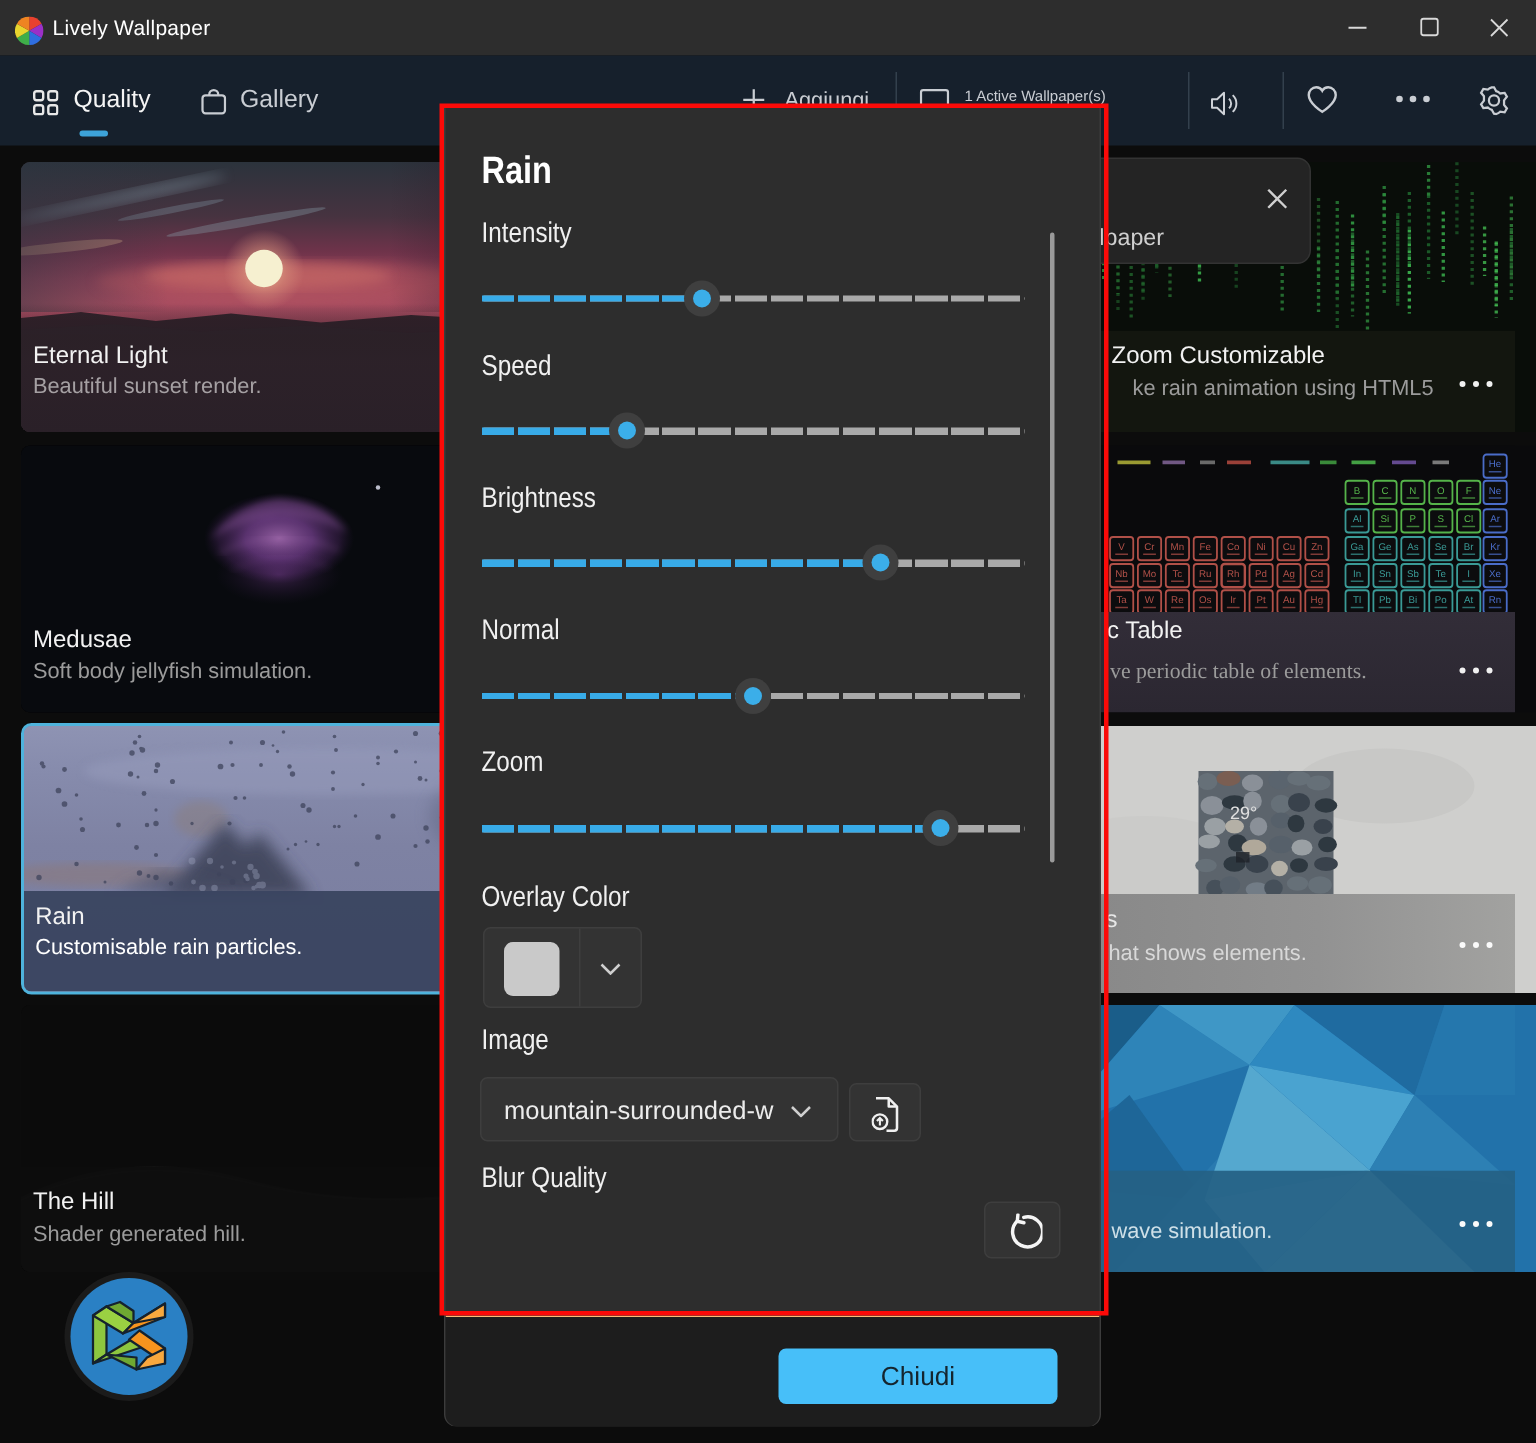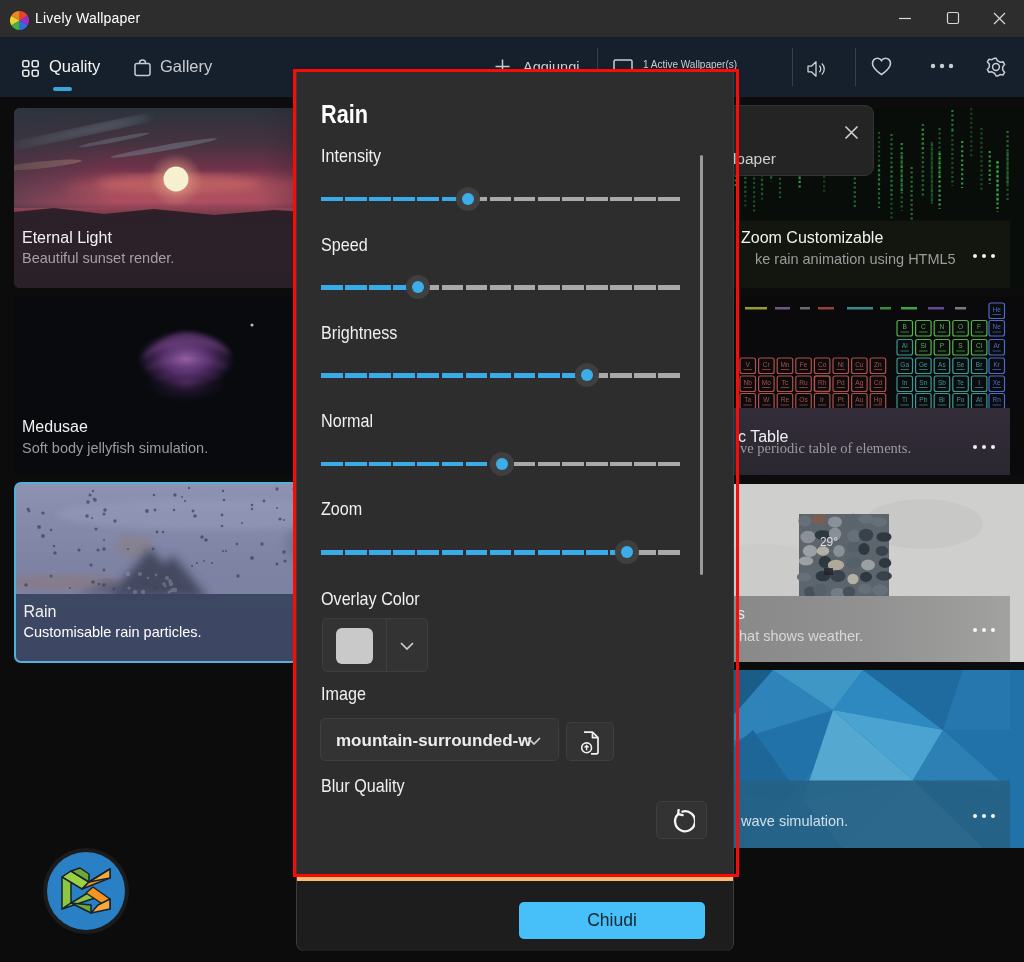--- a/index.html
+++ b/index.html
@@ -335,20 +335,30 @@
           <circle cx="113" cy="104" r="1.6"></circle>
           <circle cx="157" cy="106" r="2.2"></circle>
           <circle cx="151" cy="94" r="2.1"></circle>
         </g>
       <rect y="110" width="325" height="67" fill="#3a4560" opacity="0.95"></rect>
     </svg>
     <div class="ctitle" style="top:120px;">Rain</div>
     <div class="csub" style="top:141px;color:#ffffff;">Customisable rain particles.</div>
   </div>
 
+  <div class="card" style="left:14px;top:670px;height:178px;background:#0b0b0b;">
+    <svg width="327" height="178" viewBox="0 0 327 178">
+      <rect width="327" height="178" fill="#0b0b0b"></rect>
+      <path d="M0,128 Q70,94 150,116 T327,122 L327,178 L0,178 Z" fill="#121212"></path>
+      <path d="M0,130 Q70,98 150,118 T327,124" stroke="#1c1c1c" stroke-width="1" fill="none" opacity="0.5"></path>
+      <rect y="108" width="327" height="70" fill="#0d0d0d" opacity="0.75"></rect>
+    </svg>
+    <div class="ctitle" style="top:124px;">The Hill</div>
+    <div class="csub" style="top:146px;">Shader generated hill.</div>
+  </div>
 
   <div class="card" style="left:683px;top:108px;height:180px;background:#090d09;">
     <svg width="327" height="180" viewBox="0 0 327 180">
       <rect width="327" height="180" fill="#090d09"></rect>
       <g stroke-width="2.2" stroke-dasharray="2 2.6">
           <line x1="6" y1="56" x2="6" y2="92" stroke="#1d5f2a" opacity="0.39"></line>
           <line x1="6" y1="28" x2="6" y2="62" stroke="#1d5f2a" opacity="0.90"></line>
           <line x1="14.28818908501397" y1="20" x2="14.28818908501397" y2="38" stroke="#1d5f2a" opacity="0.68"></line>
           <line x1="21.642852121487905" y1="56" x2="21.642852121487905" y2="106" stroke="#46c455" opacity="0.92"></line>
           <line x1="32.1054698131929" y1="-7" x2="32.1054698131929" y2="20" stroke="#46c455" opacity="0.87"></line>
@@ -699,21 +709,21 @@
             <rect x="309.5" y="90.0" width="8.5" height="1" fill="#4a6cc8" opacity="0.7"></rect>
           </g>
       <g>
             <rect x="306" y="96.5" width="15.5" height="15.5" rx="2" fill="#0c0c0e" stroke="#4a6cc8" stroke-width="1.2"></rect>
             <text x="313.7" y="105.0" font-size="6.5" fill="#4a6cc8" text-anchor="middle" font-family="Liberation Sans">Rn</text>
             <rect x="309.5" y="107.5" width="8.5" height="1" fill="#4a6cc8" opacity="0.7"></rect>
           </g>
       </g>
     </svg>
     <div class="abs" style="left:0;top:111px;width:327px;height:67px;background:linear-gradient(180deg,#322d38,#2b2731);"></div>
-    <div class="ctitle" style="left:55px;top:132px;">c Table</div>
+    <div class="ctitle" style="left:55px;top:116px;">c Table</div>
     <div class="csub" style="left:57px;top:144px;font-family:Liberation Serif, serif;">ve periodic table of elements.</div>
     <svg class="abs" style="left:288px;top:146px" width="26" height="8" viewBox="0 0 26 8">
       <circle cx="4" cy="4" r="2" fill="#f0f0f0"></circle>
         <circle cx="13" cy="4" r="2" fill="#f0f0f0"></circle>
         <circle cx="22" cy="4" r="2" fill="#f0f0f0"></circle>
     </svg>
   </div>
 
   <div class="card" style="left:683px;top:483.5px;height:178px;background:#cfcfcd;">
     <svg width="327" height="178" viewBox="0 0 327 178">
@@ -764,21 +774,21 @@
           <ellipse cx="155" cy="109" rx="7.5" ry="4.9" fill="#727c86"></ellipse>
           <ellipse cx="166" cy="108" rx="6.2" ry="5.6" fill="#46505a"></ellipse>
           <ellipse cx="182" cy="105" rx="7.1" ry="4.9" fill="#667078"></ellipse>
           <ellipse cx="197" cy="106" rx="7.9" ry="5.8" fill="#667078"></ellipse>
           <text x="146" y="62" font-size="12" fill="#e0e0e0" text-anchor="middle" font-family="Liberation Sans">29°</text>
           <rect x="141" y="84" width="9" height="7" fill="#1e2228" opacity="0.8"></rect>
         </g>
       <rect y="112" width="327" height="66" fill="url(#wfoot)"></rect>
     </svg>
     <div class="ctitle" style="left:54px;top:122px;color:#e8e8e8;">s</div>
-    <div class="csub" style="left:56px;top:145px;color:#d8d8d8;">hat shows weather.</div>
+    <div class="csub" style="left:56px;top:145px;color:#d8d8d8;">hat shows elements.</div>
     <svg class="abs" style="left:288px;top:142px" width="26" height="8" viewBox="0 0 26 8">
       <circle cx="4" cy="4" r="2" fill="#fafafa"></circle>
         <circle cx="13" cy="4" r="2" fill="#fafafa"></circle>
         <circle cx="22" cy="4" r="2" fill="#fafafa"></circle>
     </svg>
   </div>
 
   <div class="card" style="left:683px;top:670px;height:178px;background:#2272aa;">
     <svg width="327" height="178" viewBox="0 0 327 178">
       <rect width="327" height="178" fill="#2272aa"></rect>
@@ -865,21 +875,21 @@
     <div class="ctrl abs" style="left:25px;top:547px;width:106px;height:54px;">
       <div class="abs" style="left:12.5px;top:8.5px;width:37px;height:36px;border-radius:6px;background:#c9c9c9;"></div>
       <div class="abs" style="left:63px;top:0;width:1px;height:52px;background:#3e3e3e;"></div>
       <svg class="abs" style="left:77px;top:23px" width="14" height="8" viewBox="0 0 14 8">
         <path d="M1 1 L7 7 L13 1" stroke="#cfcfcf" stroke-width="1.7" fill="none"></path>
       </svg>
     </div>
 
     <div class="dlabel" style="top:612.5px;">Image</div>
     <div class="ctrl abs" style="left:23px;top:647px;width:239px;height:43px;">
-      <div class="abs" style="left:15px;top:13px;font-size:17px;color:#ececec;line-height:1;font-weight:bold;">mountain-surrounded-w</div>
+      <div class="abs" style="left:15px;top:13px;font-size:17px;color:#ececec;line-height:1;">mountain-surrounded-w</div>
       <svg class="abs" style="left:206px;top:18px" width="14" height="8" viewBox="0 0 14 8">
         <path d="M1 1 L7 7 L13 1" stroke="#cfcfcf" stroke-width="1.7" fill="none"></path>
       </svg>
     </div>
     <div class="ctrl abs" style="left:269px;top:651px;width:48px;height:39px;">
       <svg class="abs" style="left:14px;top:8px" width="20" height="24" viewBox="0 0 20 24">
         <path d="M3 1.2 H11.5 L17 6.7 V21 a1.8 1.8 0 0 1 -1.8 1.8 H10" fill="none" stroke="#f0f0f0" stroke-width="1.7" stroke-linejoin="round"></path>
         <path d="M11.5 1.2 V6.7 H17" fill="none" stroke="#f0f0f0" stroke-width="1.7" stroke-linejoin="round"></path>
         <circle cx="5.6" cy="16.8" r="4.9" fill="none" stroke="#f0f0f0" stroke-width="1.6"></circle>
         <path d="M5.6 19.3 V14.6 M3.6 16.4 L5.6 14.4 L7.6 16.4" fill="none" stroke="#f0f0f0" stroke-width="1.4"></path>
@@ -890,21 +900,21 @@
 
     <div class="ctrl abs" style="left:359px;top:730px;width:51px;height:38px;">
       <svg class="abs" style="left:13px;top:7px" width="25" height="25" viewBox="0 0 25 25">
         <path d="M8.2 5.0 A10 10 0 1 0 12.5 2.6" fill="none" stroke="#f5f5f5" stroke-width="2.3" stroke-linecap="round"></path>
         <path d="M8.6 0.8 L8.2 5.2 L12.6 6.2" fill="none" stroke="#f5f5f5" stroke-width="2.3" stroke-linecap="round" stroke-linejoin="round"></path>
       </svg>
     </div>
 
     <div class="abs" style="left:402.5px;top:84px;width:3px;height:420px;border-radius:2px;background:#9a9a9a;"></div>
 
-    <div class="abs" style="left:0;top:806px;width:436px;height:74px;background:#1d1d1d;border-radius:0 0 8px 8px;border-top:4px solid #fdba74;">
+    <div class="abs" style="left:0;top:806px;width:436px;height:74px;background:#1d1d1d;border-radius:0 0 8px 8px;border-top:1px solid #fdba74;">
       <div class="abs" style="left:222px;top:21px;width:186px;height:36.5px;background:#47bff9;border-radius:5px;text-align:center;">
         <div style="font-size:17.5px;color:#15252e;line-height:36.5px;">Chiudi</div>
       </div>
     </div>
   </div>
 
   <div id="redbox"></div>
 </div>
 
 </body></html>

